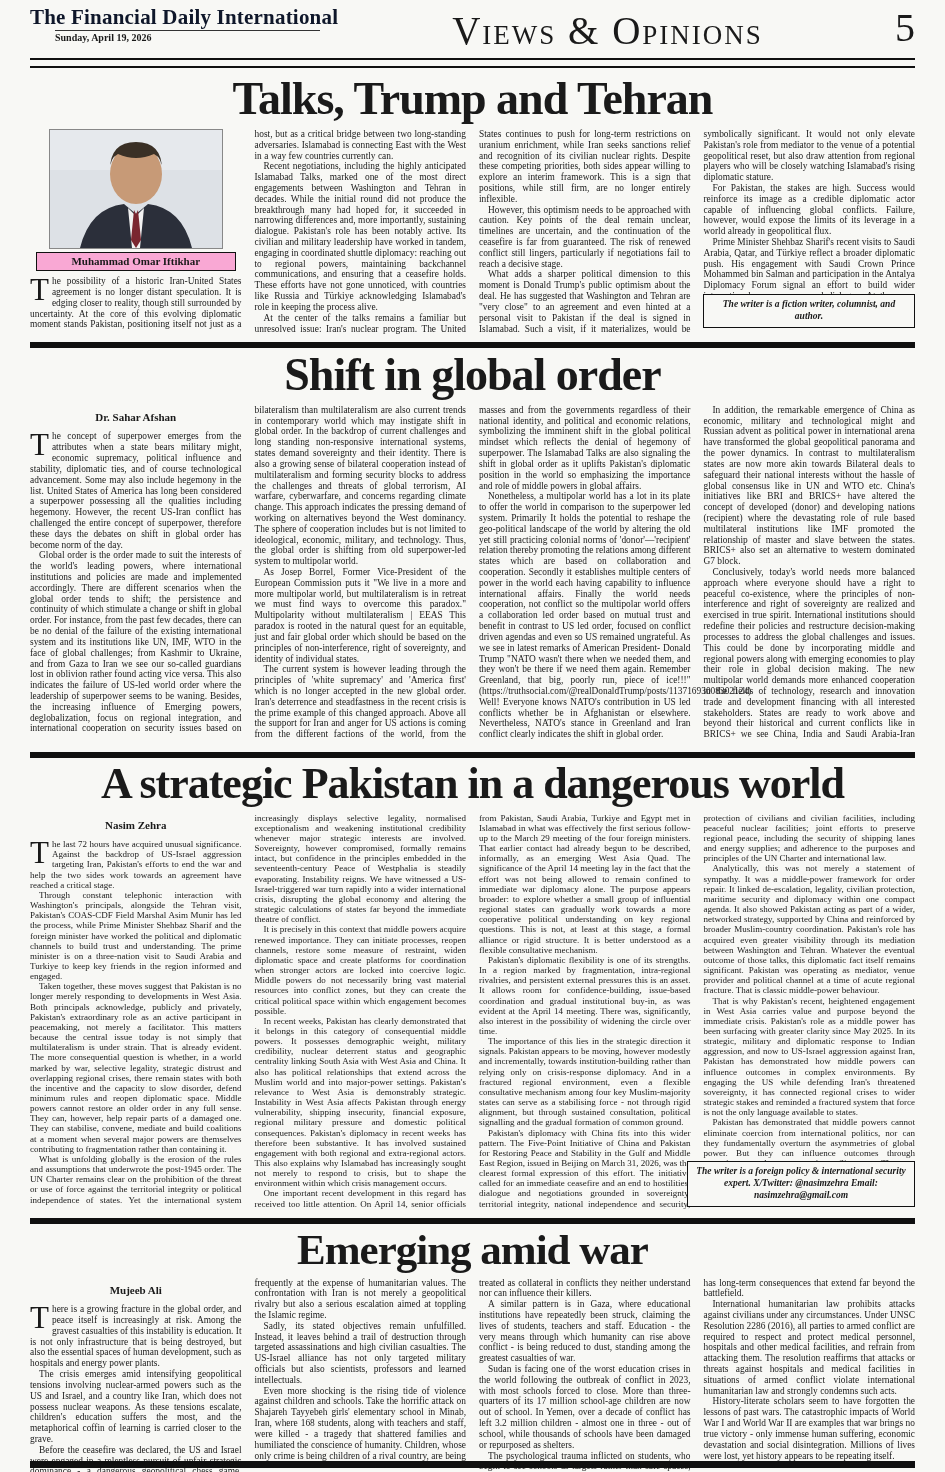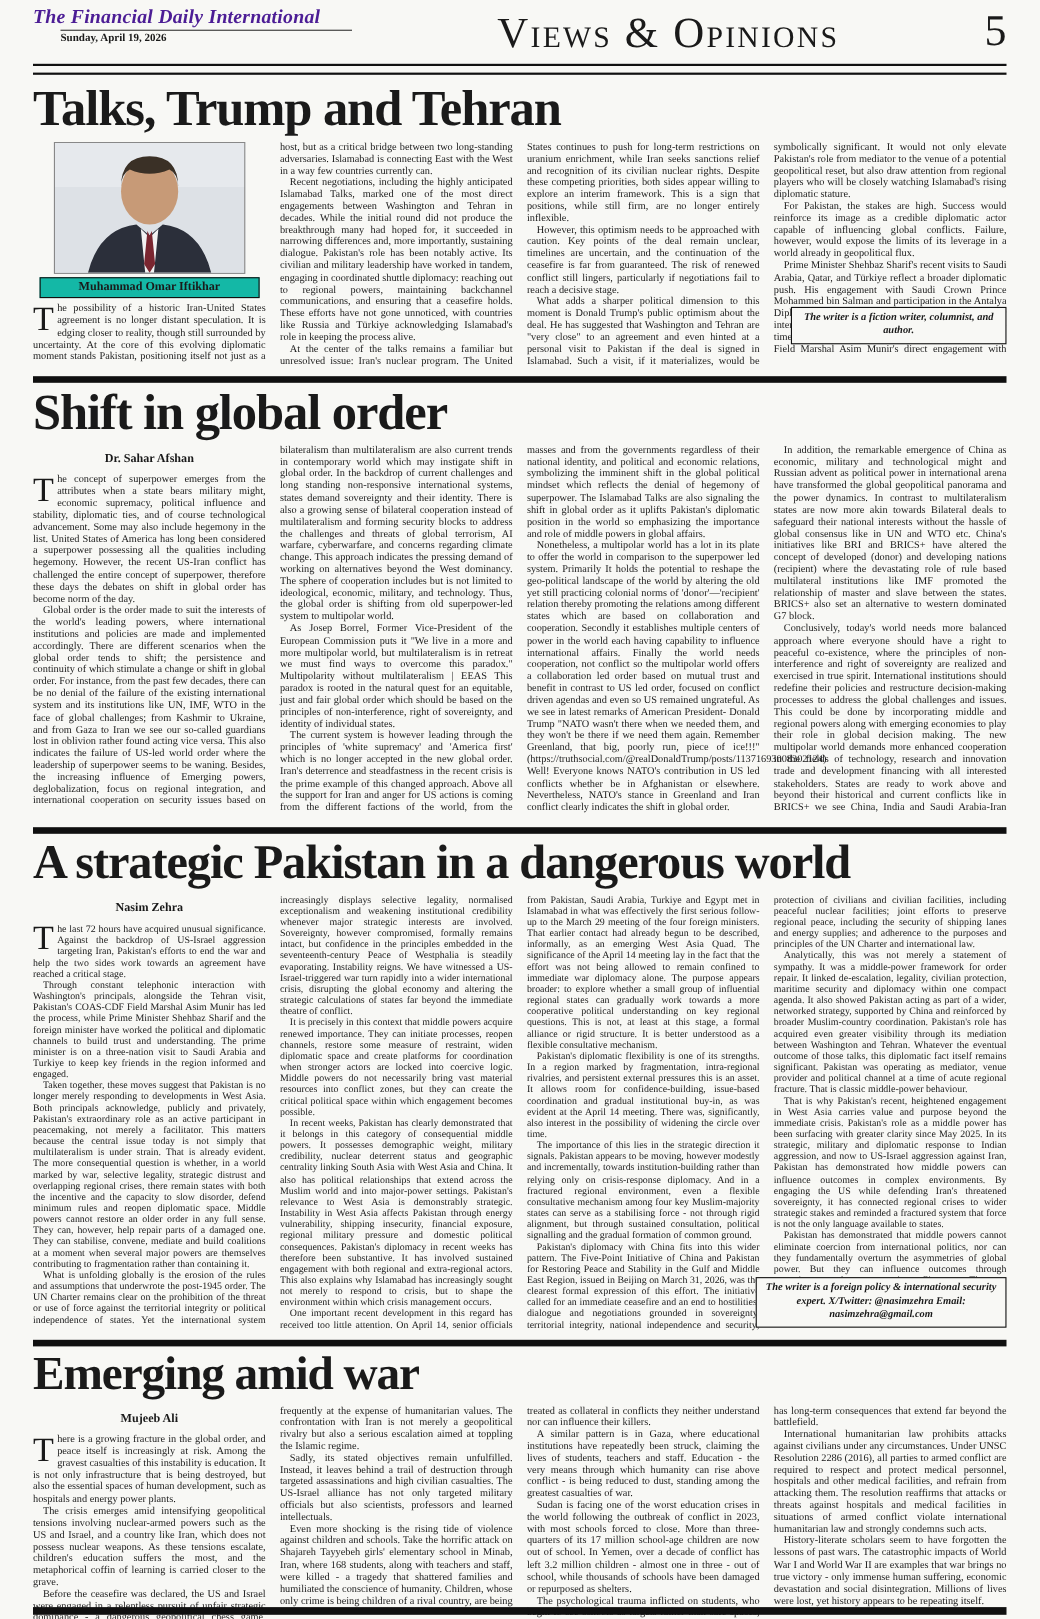--- a/index.html
+++ b/index.html
@@ -3,29 +3,29 @@
 <meta charset="utf-8">
 <style>
   html,body{margin:0;padding:0;background:#e9e9e7;}
   body{width:945px;height:1472px;overflow:hidden;position:relative;
        font-family:"Liberation Serif", serif;color:#1a1a1a;}
   .page{width:945px;height:1472px;background:#f8f8f5;box-sizing:border-box;
         padding:6px 30px 0 30px;position:relative;}
   
   .header{display:flex;align-items:flex-start;height:50px;}
   .mast{width:330px;}
-  .mast-title{color:#4c1d95;font-size:18px;font-weight:bold;line-height:1.05;letter-spacing:.2px;font-style:italic;}
+  .mast-title{color:#0f172a;font-size:21px;font-weight:bold;line-height:1.05;letter-spacing:.2px;}
   .mast-date{font-size:10px;font-weight:bold;text-align:left;border-top:1.5px solid #333;
              margin:2px 40px 0 25px;padding-top:1px;}
   .section{flex:1;text-align:center;font-variant:small-caps;font-size:39px;line-height:1.2;
            letter-spacing:2px;font-weight:500;margin-top:2px;}
   .pageno{width:60px;text-align:right;font-size:40px;line-height:1;margin-top:2px;}
   .header-rule{height:6px;border-top:2px solid #111;border-bottom:2.5px solid #111;margin-top:2px;}
   
-  .headline{font-weight:bold;margin:4px 0 6px 0;line-height:1.02;letter-spacing:-1px;}
+  .headline{text-align:center;font-weight:bold;margin:4px 0 6px 0;line-height:1.02;letter-spacing:-1px;}
   .h-a1{font-size:46px;margin-top:8px;}
   .h-a2{font-size:46px;}
   .h-a3{font-size:44px;}
   .h-a4{font-size:43px;}
   .article{position:relative;}
   .body-cols{column-count:4;column-gap:13px;column-fill:auto;overflow:hidden;
              text-align:justify;font-size:9.4px;line-height:1.15;position:relative;}
   .bc-a1{height:206px;}
   .bc-a2{height:340px;}
   .bc-a3{height:398px;font-size:9px;line-height:1.13;}
@@ -34,26 +34,26 @@
   .body-cols p.first{text-indent:0;}
   .body-cols p.dropcap::first-letter{float:left;font-size:31px;line-height:.82;
              padding:1px 3px 0 0;}
   .byline{font-weight:bold;text-align:center;font-size:11px;margin:6px 0 8px 0;}
   .rule-thick{height:6px;background:#101010;margin:7px 0 3px 0;}
   
   .photo-block{width:100%;break-inside:avoid;margin-bottom:5px;}
   .photo{width:172px;height:118px;margin:0 auto;border:1px solid #888;background:#dfe2e6;
          display:block;}
   .photo-caption{width:164px;margin:3px auto 0 auto;border:1.5px solid #111;padding:2px 17px;
-         text-align:center;font-weight:bold;font-size:11px;line-height:1.2;background:#14b8a6;}
+         text-align:center;font-weight:bold;font-size:11px;line-height:1.2;background:#f9a8d4;}
   
   .note-box{position:absolute;border:1.5px solid #111;background:#f8f8f5;
             font-weight:bold;font-style:italic;text-align:center;padding:4px 6px;
             font-size:9.5px;line-height:1.25;box-sizing:border-box;}
-  .nb-a1{right:0;bottom:22px;width:196px;}
+  .nb-a1{right:0;bottom:7px;width:212px;}
   .nb-a2{right:0;bottom:12px;width:216px;}
   .nb-a3{right:0;bottom:4px;width:228px;}
   .bottom-bar{position:absolute;left:30px;right:30px;bottom:4px;height:7px;background:#101010;}
 </style>
 </head>
 <body>
 
 <div class="page">
 
   <div class="header">

